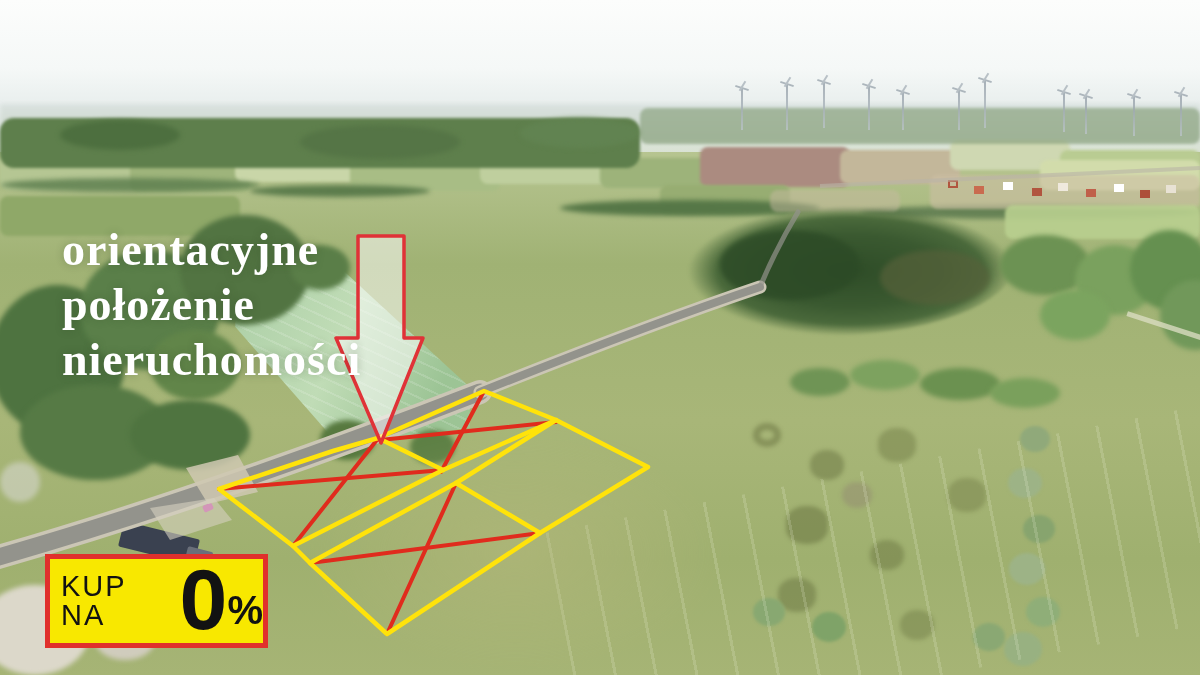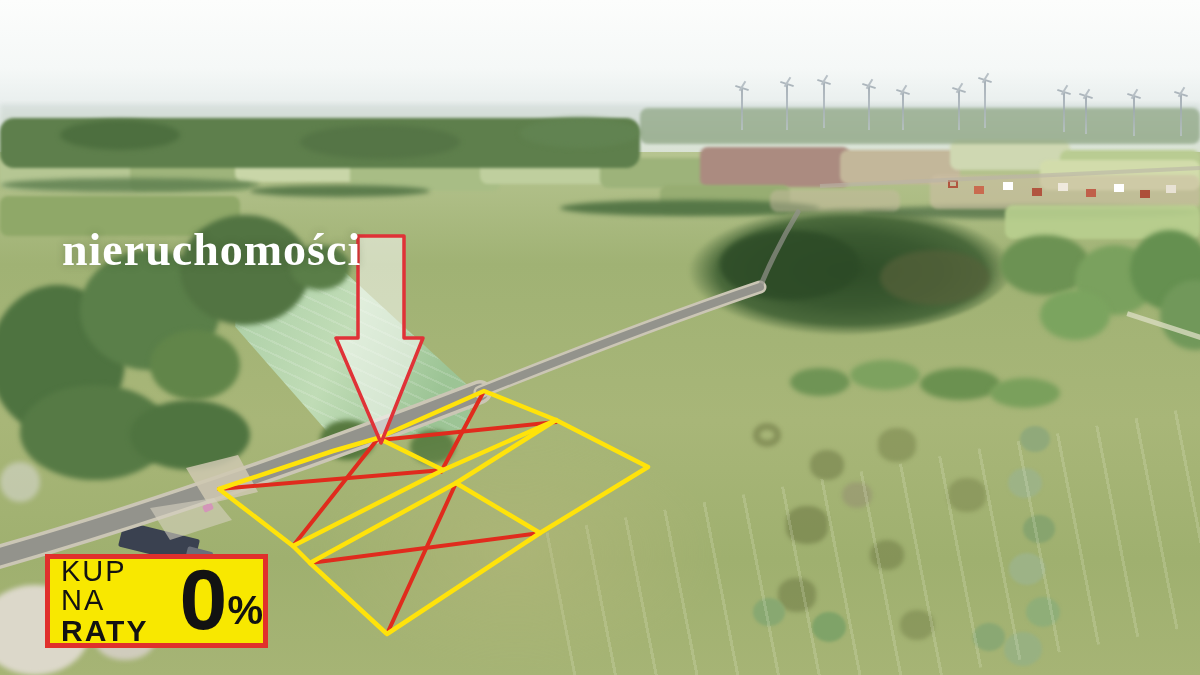--- a/index.html
+++ b/index.html
@@ -213,25 +213,26 @@
       <path class="yline" d="M443,470 L556,420"></path>
       <path class="yline" d="M310,563 L456,483"></path>
       <path class="yline" d="M456,483 L540,533"></path>
       <path class="yline" d="M456,483 L556,420"></path>
     </g>
     <polygon class="arrowpoly" points="358,236 404,236 404,338 423,338 381,443 336,338 358,338"></polygon>
   </svg>
 
 
   <div class="annotation">
+    <div>orientacyjne</div>
+    <div>położenie</div>
     <div>nieruchomości</div>
   </div>
 
   <div class="badge">
     <div class="badge-left">
       <span class="badge-kup">KUP NA</span>
-      <span class="badge-raty">RATY</span>
     </div>
     <span class="badge-zero">0</span>
     <span class="badge-pct">%</span>
   </div>
 
 </div>
 
 </body></html>

